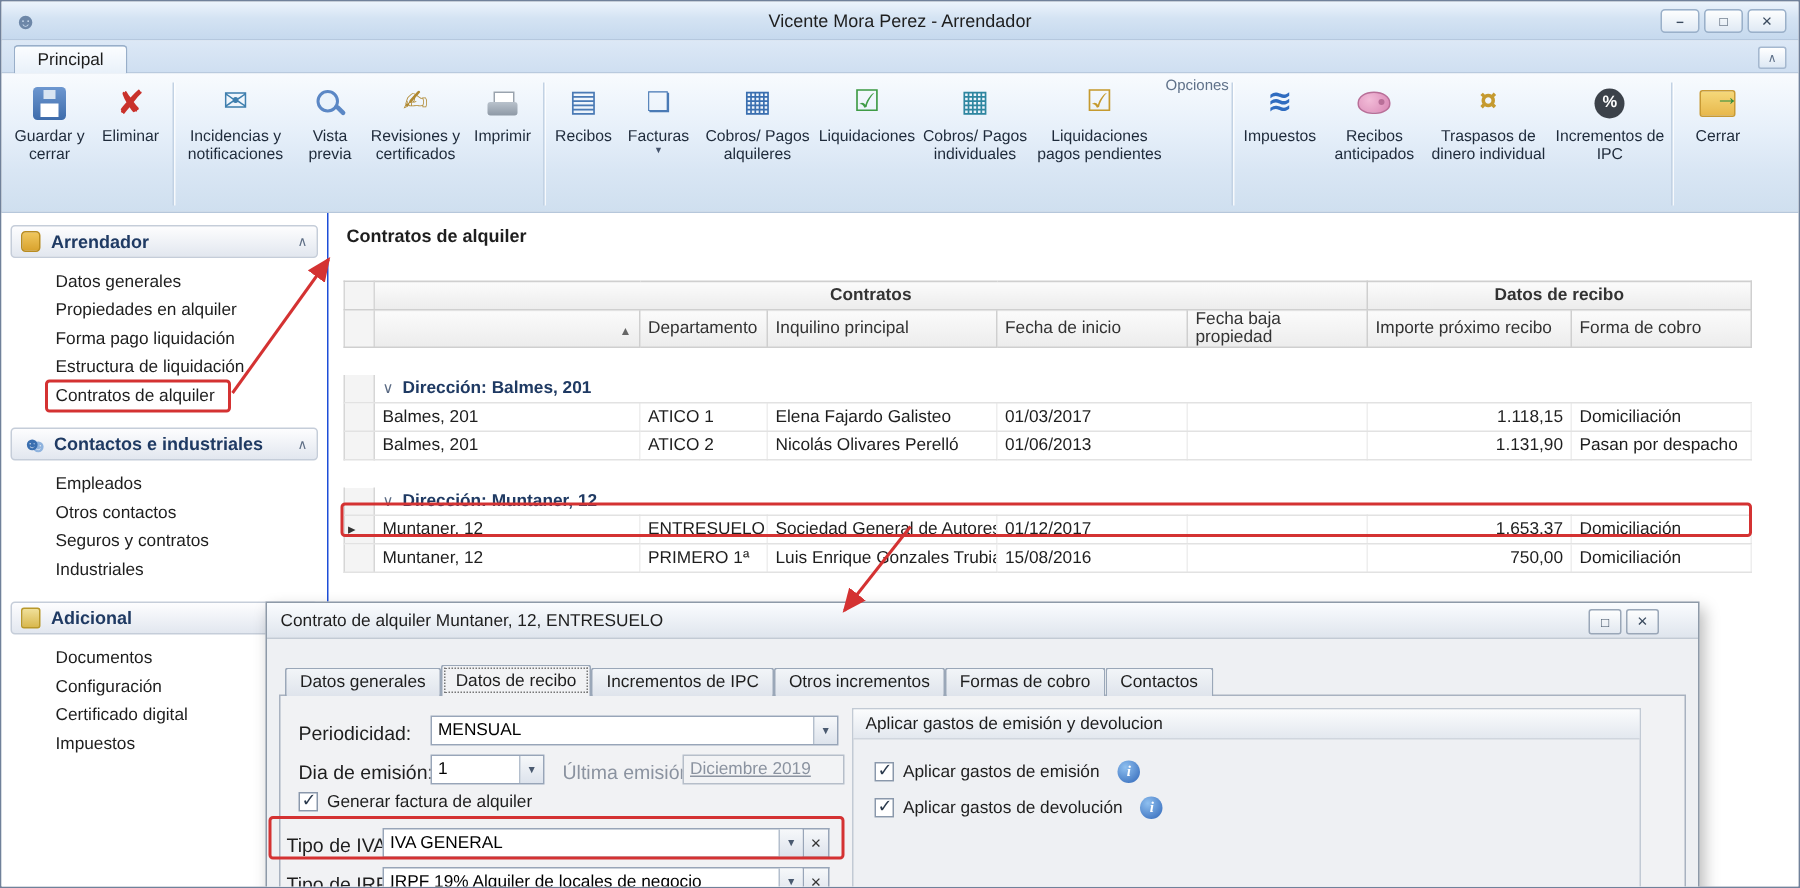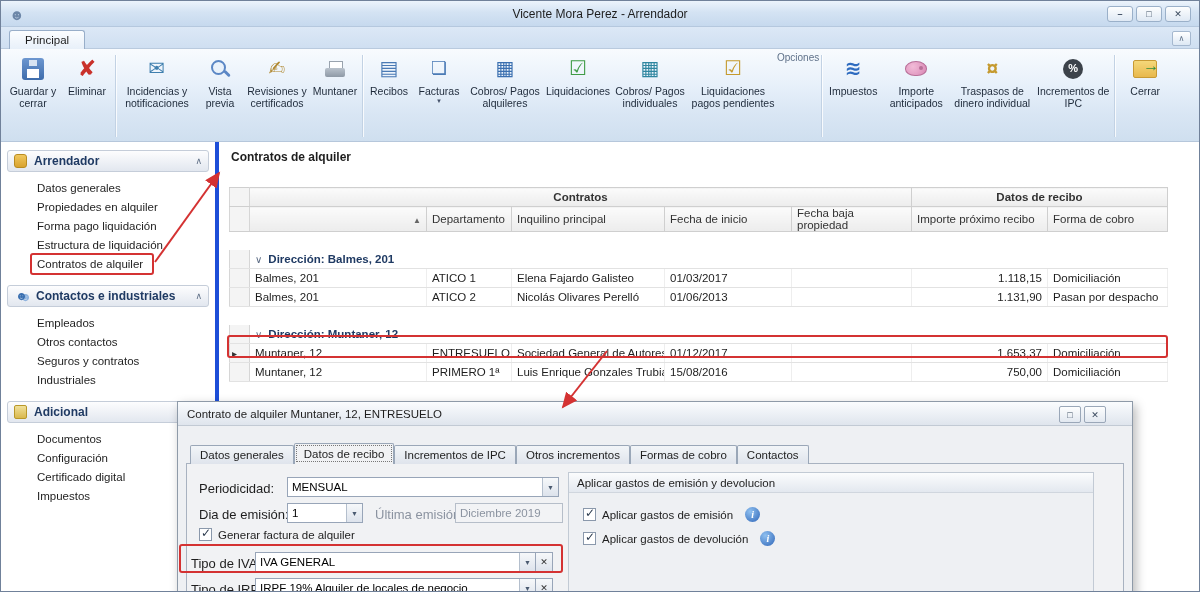--- a/index.html
+++ b/index.html
@@ -85,21 +85,21 @@
     font-size: 11px; font-weight: bold; display: flex; align-items: center; justify-content: center; }
   .ic-ipc::before { content: "%"; }
   .ic-exit { position: relative; width: 24px; height: 18px; background: linear-gradient(#f5d87a, #e8b84c);
     border: 1px solid #c89a34; border-radius: 2px; }
   .ic-exit::before { content: "→"; position: absolute; right: -3px; top: -4px; color: #2f8c3c;
     font-size: 16px; font-weight: bold; }
 
   
   .appbody { position: absolute; top: 141px; left: 0; right: 0; bottom: 0; background: #fff; }
   .sidebar { position: absolute; left: 0; top: 0; width: 218px; bottom: 0;
-    border-right: 4px solid #1d4ed8; background: #fff; padding: 8px 6px; }
+    border-right: 1px solid #1d4ed8; background: #fff; padding: 8px 6px; }
   .ssection { margin-bottom: 12px; }
   .shead { height: 22px; border: 1px solid #c5cdd9; border-radius: 3px;
     background: linear-gradient(#fdfdfe, #e2e7ef); display: flex; align-items: center;
     padding: 0 6px; margin-bottom: 6px; color: #1f3a63; font-weight: bold; font-size: 12px; }
   .shead .chev { margin-left: auto; font-size: 9px; color: #5f6f86; font-weight: normal; }
   .shead .chev::before { content: "∧"; }
   .si-ic { width: 15px; height: 14px; margin-right: 7px; display: inline-flex;
     align-items: center; justify-content: center; flex: none; }
   .si-owner { background: linear-gradient(#f0c75e, #d9a32e); border: 1px solid #b98c20; border-radius: 3px; width: 13px; }
   .si-contacts::before { content: "☻"; color: #3a6fb0; font-size: 12px; text-shadow: 4px 1px 0 #8fb3de; }
@@ -151,21 +151,21 @@
   .combo .val { white-space: nowrap; overflow: hidden; }
   .combo .dd { position: absolute; right: 0; top: 0; bottom: 0; width: 16px;
     background: linear-gradient(#f6f8fa, #dde3ec); border-left: 1px solid #b4bfcd;
     display: flex; align-items: center; justify-content: center; }
   .combo .dd::before { content: "▼"; font-size: 7px; color: #4a5a70; }
   .xbtn { position: absolute; width: 17px; height: 20px; border: 1px solid #98a5b8; border-left: none;
     background: linear-gradient(#f6f8fa, #dde3ec); display: flex; align-items: center;
     justify-content: center; font-size: 9px; color: #333; }
   .xbtn::before { content: "✕"; }
   .dinput { position: absolute; background: #f2f3f5; border: 1px solid #b6bec9; color: #8b93a0;
-    height: 20px; font-size: 11.5px; display: flex; align-items: center; padding: 0 4px; }
+    height: 20px; font-size: 11.5px; display: flex; align-items: center; padding: 0 4px; text-decoration: underline; }
   .cbrow { position: absolute; display: flex; align-items: center; font-size: 11.5px; color: #1e1e1e; }
   .cb { width: 13px; height: 13px; background: #fff; border: 1px solid #8a98ab;
     display: inline-block; position: relative; margin-right: 6px; flex: none; }
   .cb.checked::after { content: "✓"; position: absolute; left: 1px; top: -3px; font-size: 12px;
     font-weight: bold; color: #2b3a4d; }
   .info { width: 15px; height: 15px; border-radius: 50%; margin-left: 12px;
     background: radial-gradient(circle at 35% 30%, #8fc0f0, #2f66b8); color: #fff; font-size: 10px;
     font-weight: bold; font-family: "Liberation Serif", serif; font-style: italic;
     display: inline-flex; align-items: center; justify-content: center; flex: none; }
   .info::before { content: "i"; }
@@ -229,21 +229,21 @@
           <span class="rlbl">Vista previa</span>
         </div>
         <div class="rbtn" style="width:66px">
           <span class="ric ic-cert"></span>
           <span class="rlbl">Revisiones y certificados</span>
         </div>
         <div class="rbtn" style="width:50px">
           <span class="ric">
               <span class="ic-print"></span>
             </span>
-          <span class="rlbl">Muntaner</span>
+          <span class="rlbl">Imprimir</span>
         </div>
       </div>
       <div class="rglabel"></div>
     </div>
     <div class="rsep"></div>
 
     <div class="rgroup">
       <div class="rbtns">
         <div class="rbtn" style="width:48px">
           <span class="ric ic-receipt"></span>
@@ -278,21 +278,21 @@
     <div class="rgroup">
       <div class="rbtns">
         <div class="rbtn" style="width:58px">
           <span class="ric ic-tax"></span>
           <span class="rlbl">Impuestos</span>
         </div>
         <div class="rbtn" style="width:68px">
           <span class="ric">
               <span class="ic-piggy"></span>
             </span>
-          <span class="rlbl">Importe anticipados</span>
+          <span class="rlbl">Recibos anticipados</span>
         </div>
         <div class="rbtn" style="width:84px">
           <span class="ric ic-money"></span>
           <span class="rlbl">Traspasos de dinero individual</span>
         </div>
         <div class="rbtn" style="width:78px">
           <span class="ric">
               <span class="ic-ipc"></span>
             </span>
           <span class="rlbl">Incrementos de IPC</span>

